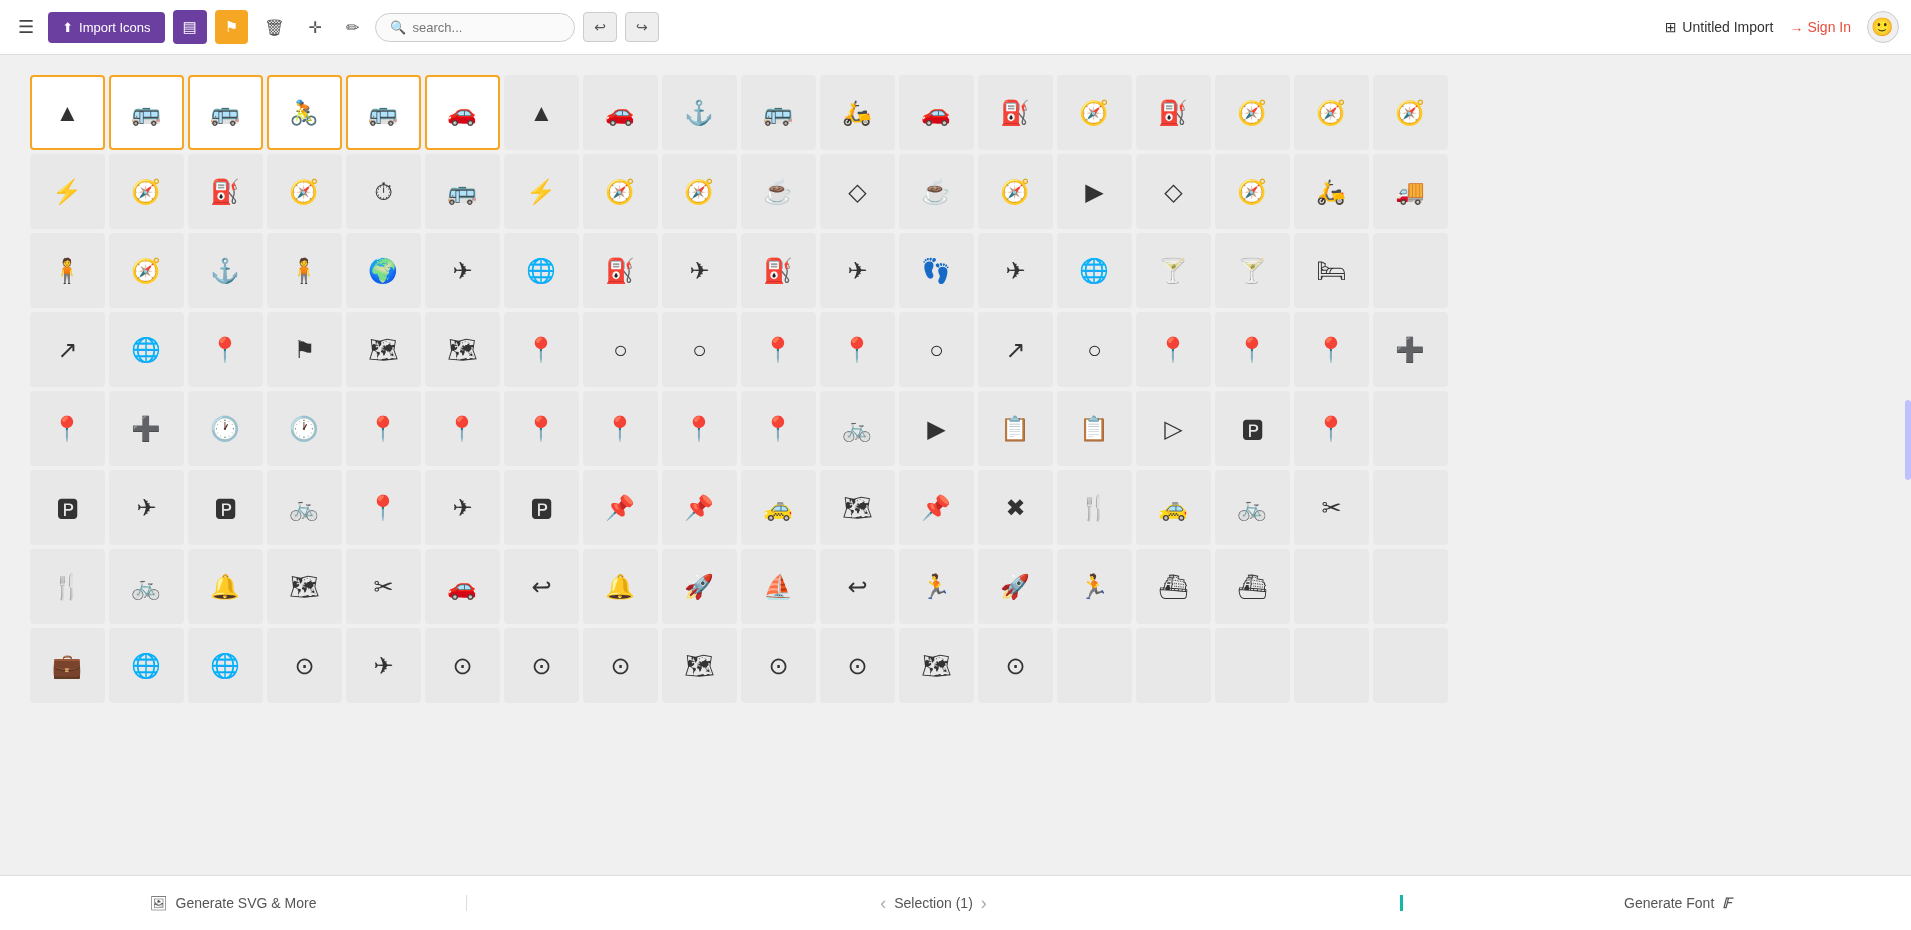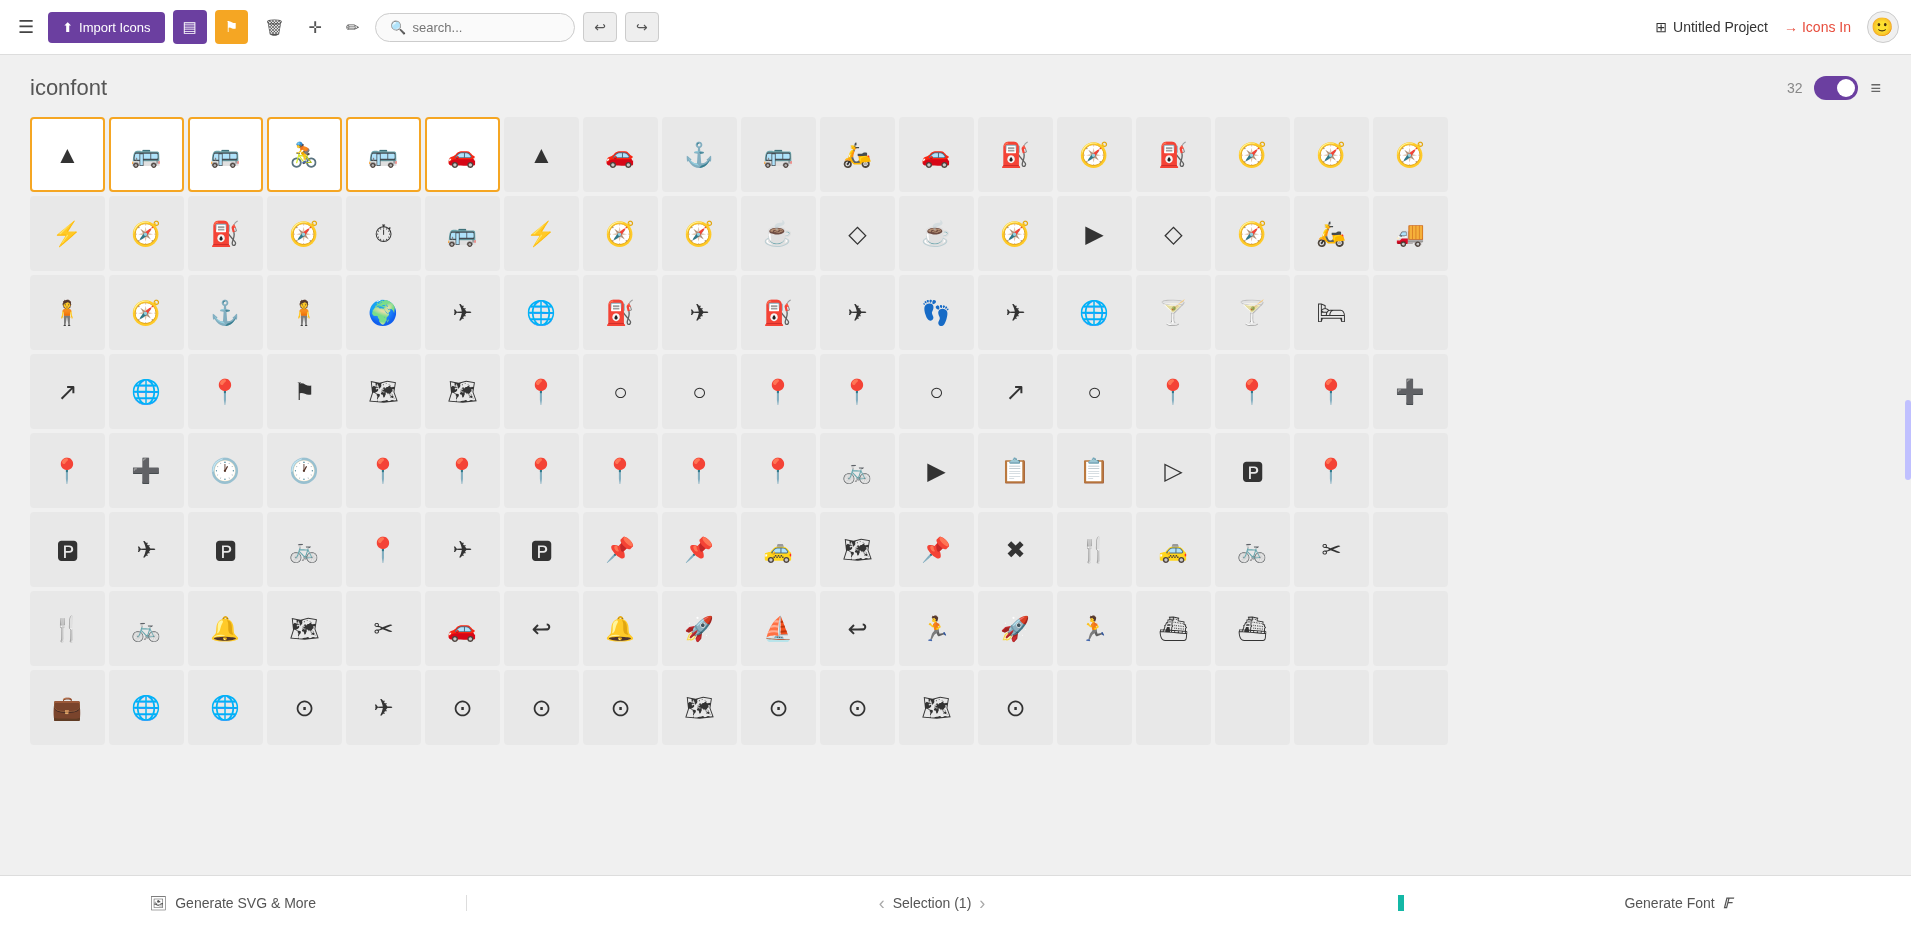--- a/index.html
+++ b/index.html
@@ -121,21 +121,21 @@
     .bottom-bar {
       position: fixed; bottom: 0; left: 0; right: 0;
       height: 55px; background: #fff; border-top: 1px solid #ddd;
       display: flex; align-items: center;
     }
     .bottom-section {
       flex: 1; display: flex; align-items: center; justify-content: center;
       font-size: 14px; color: #555; gap: 8px; cursor: pointer;
     }
     .bottom-section.left { border-right: 1px solid #ddd; }
-    .bottom-section.right { border-left: 6px solid #14b8a6; padding-left: 42px; }
+    .bottom-section.right { border-left: 3px solid #14b8a6; padding-left: 42px; }
     .bottom-section.center { flex: 2; }
     .chevron { font-size: 18px; color: #aaa; }
 
     
     .scroll-hint {
       position: fixed; right: 0; top: 400px;
       width: 6px; height: 80px; background: #c0c0ff; border-radius: 3px;
     }
   </style>
 </head>
@@ -170,44 +170,34 @@
   </div>
   <button class="btn-undo-redo">
     <span>↩</span>
   </button>
   <button class="btn-undo-redo">
     <span>↪</span>
   </button>
   <div class="toolbar-right">
     <div class="project-name">
       <span>⊞</span>
-      <span>Untitled Project</span>
+      <span>Untitled Import</span>
     </div>
     <button class="sign-in-btn">
       <span>→</span>
-      <span>Icons In</span>
+      <span>Sign In</span>
     </button>
     <div class="avatar">
       <span>🙂</span>
     </div>
   </div>
 </div>
 
 <div class="main-content">
 
-  <div class="section-header">
-    <h2 class="section-title">iconfont</h2>
-    <div class="section-controls">
-      <span class="count-label">32</span>
-      <div class="toggle-switch"></div>
-      <button class="menu-lines-btn">
-        <span>≡</span>
-      </button>
-    </div>
-  </div>
 
   <div class="icon-grid" id="icon-grid">
   <div class="icon-cell selected">
         <span class="icon-svg" style="font-size: 24px;">▲</span>
       </div>
       <div class="icon-cell selected">
         <span class="icon-svg" style="font-size: 24px;">🚌</span>
       </div>
       <div class="icon-cell selected">
         <span class="icon-svg" style="font-size: 24px;">🚌</span>

